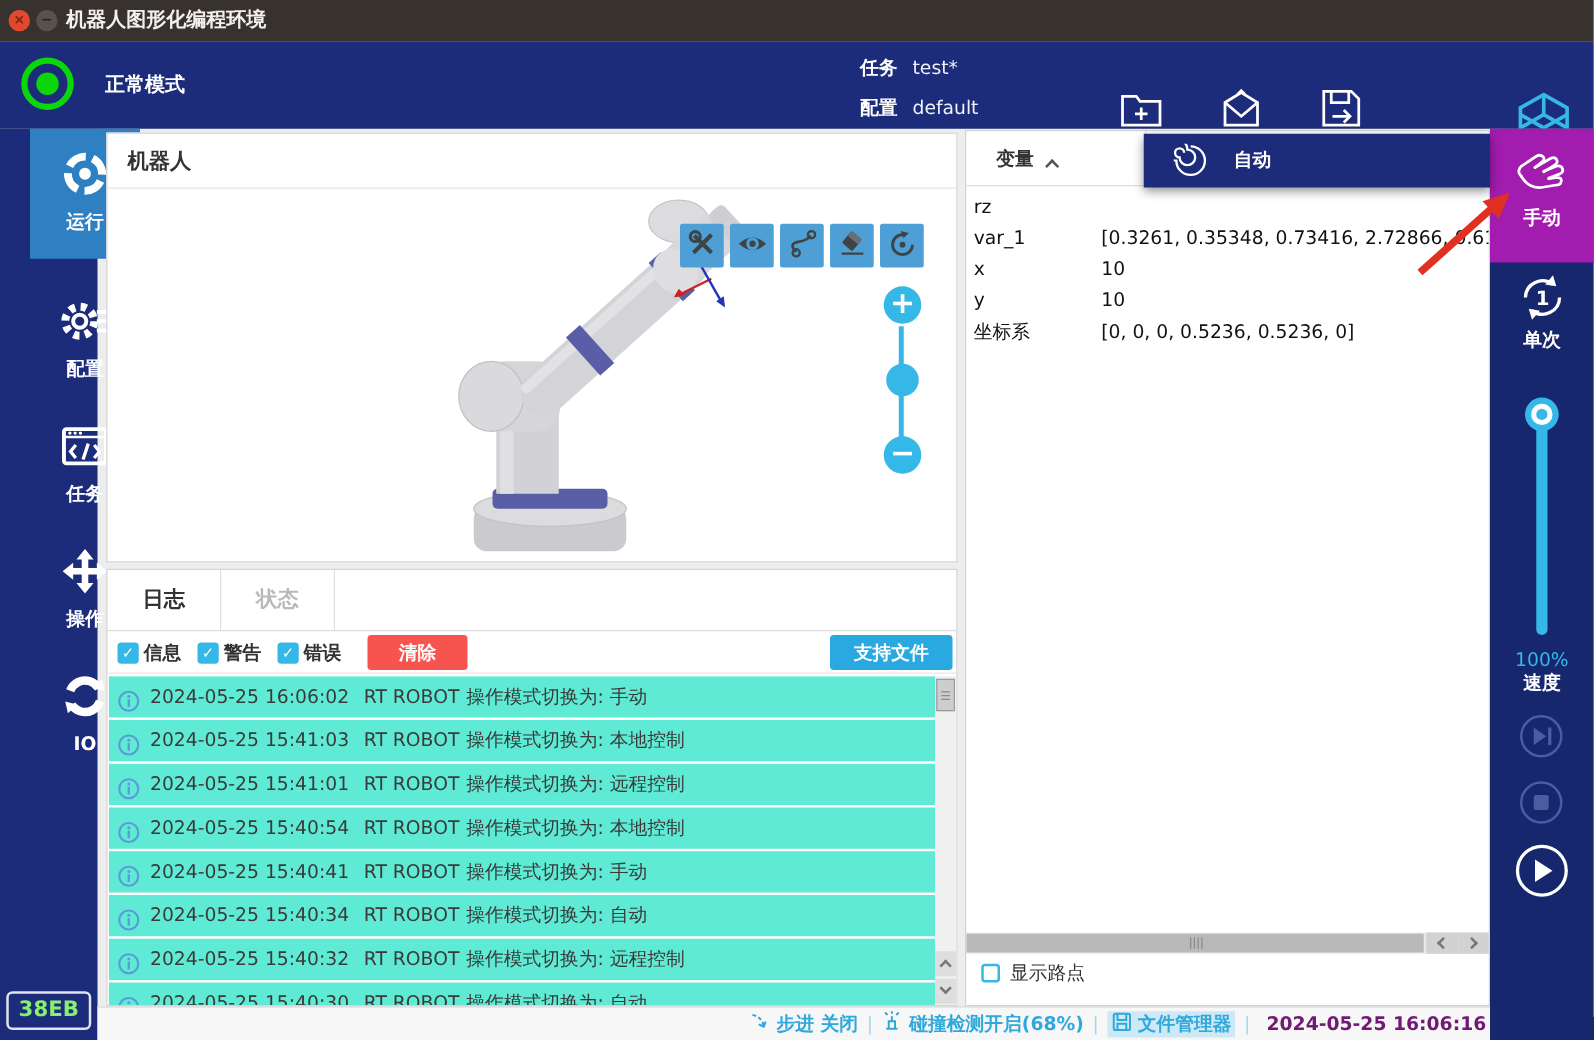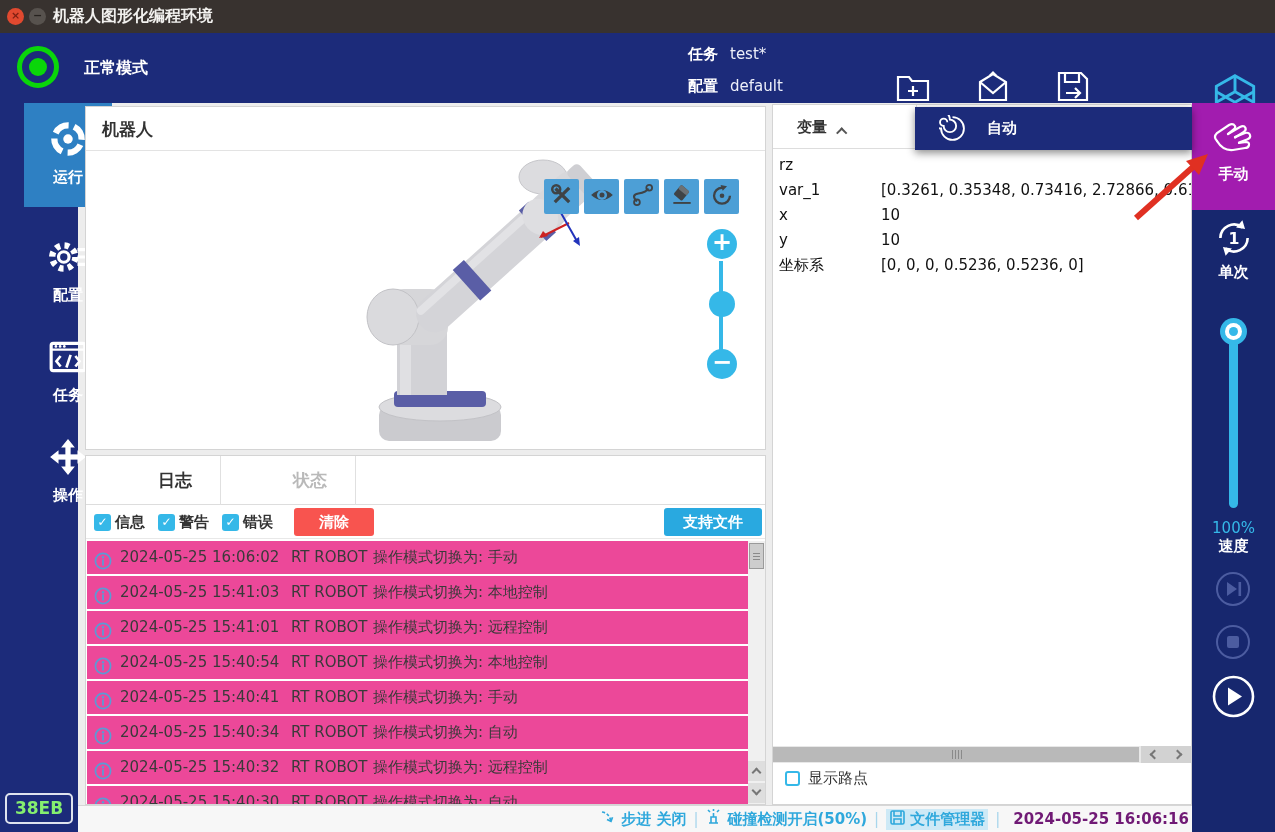--- a/index.html
+++ b/index.html
@@ -40,31 +40,31 @@
   .rp-title { height:44px; line-height:44px; padding-left:16px; font-size:17px; font-weight:bold; color:#333; border-bottom:1px solid #e3e3e3; }
   .rp-view { position:absolute; left:5px; top:46px; }
   .rp-tools { position:absolute; top:72px; width:35px; height:35px; background:#4d9fd6; border-radius:2px; cursor:pointer; display:flex; align-items:center; justify-content:center; }
   .zoomctl-btn { position:absolute; left:621px; width:30px; height:30px; background:#35b8e8; border-radius:50%; color:#fff; text-align:center; line-height:27px; font-size:24px; font-weight:bold; cursor:pointer; }
   .zoomctl-track { position:absolute; left:633px; top:154px; width:4px; height:90px; background:#35b8e8; }
   .zoomctl-handle { position:absolute; left:623px; top:184px; width:26px; height:26px; background:#35b8e8; border-radius:50%; cursor:pointer; }
 
   
   .log-panel { position:absolute; left:85px; top:455px; width:681px; height:350px; background:#fff; border:1px solid #d4d4d4; overflow:hidden; }
   .lp-tabs { height:49px; border-bottom:1px solid #ddd; }
-  .lp-tab { float:left; width:91px; height:49px; line-height:49px; text-align:center; font-size:17px; font-weight:bold; border-right:1px solid #e0e0e0; cursor:pointer;margin-left:44px; }
+  .lp-tab { float:left; width:91px; height:49px; line-height:49px; text-align:center; font-size:17px; font-weight:bold; border-right:1px solid #e0e0e0; cursor:pointer; }
   .lp-tab.active { color:#333; }
   .lp-tab.inactive { color:#b9b9b9; }
   .lp-filters { position:relative; height:34px; border-bottom:1px solid #e8e8e8; }
   .fgroup { position:absolute; top:8px; display:flex; align-items:center; cursor:pointer; }
   .cb-checked { width:17px; height:17px; background:#35b8e8; border-radius:3px; color:#fff; font-size:12px; line-height:17px; text-align:center; }
   .fgroup .flab { margin-left:4px; font-size:15px; font-weight:bold; color:#333; }
   .btn-clear { position:absolute; left:208px; top:3px; width:80px; height:28px; background:#f8544f; border-radius:3px; color:#fff; font-size:15px; font-weight:bold; text-align:center; line-height:28px; cursor:pointer; }
   .btn-support { position:absolute; left:578px; top:3px; width:98px; height:28px; background:#29a9e0; border-radius:3px; color:#fff; font-size:15px; font-weight:bold; text-align:center; line-height:28px; cursor:pointer; }
   .log-list { position:absolute; left:1px; top:85px; width:661px; height:264px; overflow:hidden; }
-  .log-row { position:relative; height:33px; margin-bottom:2px; background:#ec4899; line-height:33px; font-size:15px; color:#3a3a3a; }
+  .log-row { position:relative; height:33px; margin-bottom:2px; background:#5eead4; line-height:33px; font-size:15px; color:#3a3a3a; }
   .log-row .info-ic { position:absolute; left:7px; top:8px; }
   .log-time { position:absolute; left:33px; }
   .log-src { position:absolute; left:204px; }
   .log-msg { position:absolute; left:286px; }
   .log-vscroll { position:absolute; left:662px; top:85px; width:18px; height:264px; background:#f0f0f0; }
   .vthumb { position:absolute; left:1px; top:2px; width:15px; height:26px; background:#cdcdcd; border:1px solid #9a9a9a; }
   .vthumb i { display:block; height:1px; background:#8a8a8a; margin:2px 3px 0 3px; }
   .vthumb i:first-child { margin-top:9px; }
   .sc-btn { position:absolute; left:0; width:18px; height:20px; background:#dedede; }
   .chev { position:absolute; left:5px; width:7px; height:7px; border-left:2px solid #777; border-bottom:2px solid #777; }
@@ -201,20 +201,27 @@
           </svg></span>
       <div class="llab">任务</div>
     </div>
     <div class="lsb-item" style="top:318px;">
       <span><svg width="40" height="40" viewBox="0 0 38 38" fill="#fff">
             <path d="M19 2 l6.5 8 h-13 z M19 36 l6.5 -8 h-13 z M2 19 l8 -6.5 v13 z M36 19 l-8 -6.5 v13 z"></path>
             <rect x="16.5" y="9" width="5" height="20"></rect>
             <rect x="9" y="16.5" width="20" height="5"></rect>
           </svg></span>
       <div class="llab">操作</div>
+    </div>
+    <div class="lsb-item" style="top:418px;">
+      <span><svg width="40" height="40" viewBox="0 0 38 38">
+            <circle cx="19" cy="19" r="12" fill="none" stroke="#fff" stroke-width="6.5" stroke-dasharray="27 11" transform="rotate(18 19 19)"></circle>
+            <path d="M32 6 l2 9 -9.5 -2.5 z M6 32 l-2 -9 9.5 2.5 z" fill="#fff"></path>
+          </svg></span>
+      <div class="llab">IO</div>
     </div>
     <div class="lsb-badge">38EB</div>
   </nav>
 
   <section class="robot-panel">
     <div class="rp-title">机器人</div>
     <div class="rp-view">
       <svg width="660" height="293" viewBox="0 0 660 293">
         <rect x="288" y="252" width="122" height="36" rx="10" fill="#cbcbcf"></rect>
         <ellipse cx="349" cy="254" rx="61" ry="14" fill="#dcdcdf" stroke="#c2c2c6" stroke-width="1"></ellipse>
@@ -513,21 +520,21 @@
             <path d="M7 10.5 l4 1.8 1.5 -4"></path>
           </svg></span>
       <span>步进 关闭</span>
     </span>
     <span class="sb-div">|</span>
     <span class="sb-item">
       <span><svg width="18" height="18" viewBox="0 0 18 18" fill="none" stroke="#2fa8dc" stroke-width="1.6">
             <path d="M4 15 h9 M6 15 v-6 h5 v6 M8.5 9 V5"></path>
             <path d="M5 4 l-2 -2 M12 4 l2 -2 M8.5 3 v-2"></path>
           </svg></span>
-      <span>碰撞检测开启(50%)</span>
+      <span>碰撞检测开启(68%)</span>
     </span>
     <span class="sb-div">|</span>
     <span class="sb-item sb-fm">
       <span><svg width="17" height="17" viewBox="0 0 17 17" fill="none" stroke="#2fa8dc" stroke-width="1.6">
             <rect x="2" y="2" width="13" height="13" rx="1.5"></rect>
             <path d="M5 2 v5 h7 V2 M5 15 v-5 h7 v5"></path>
           </svg></span>
       <span>文件管理器</span>
     </span>
     <span class="sb-div">|</span>

